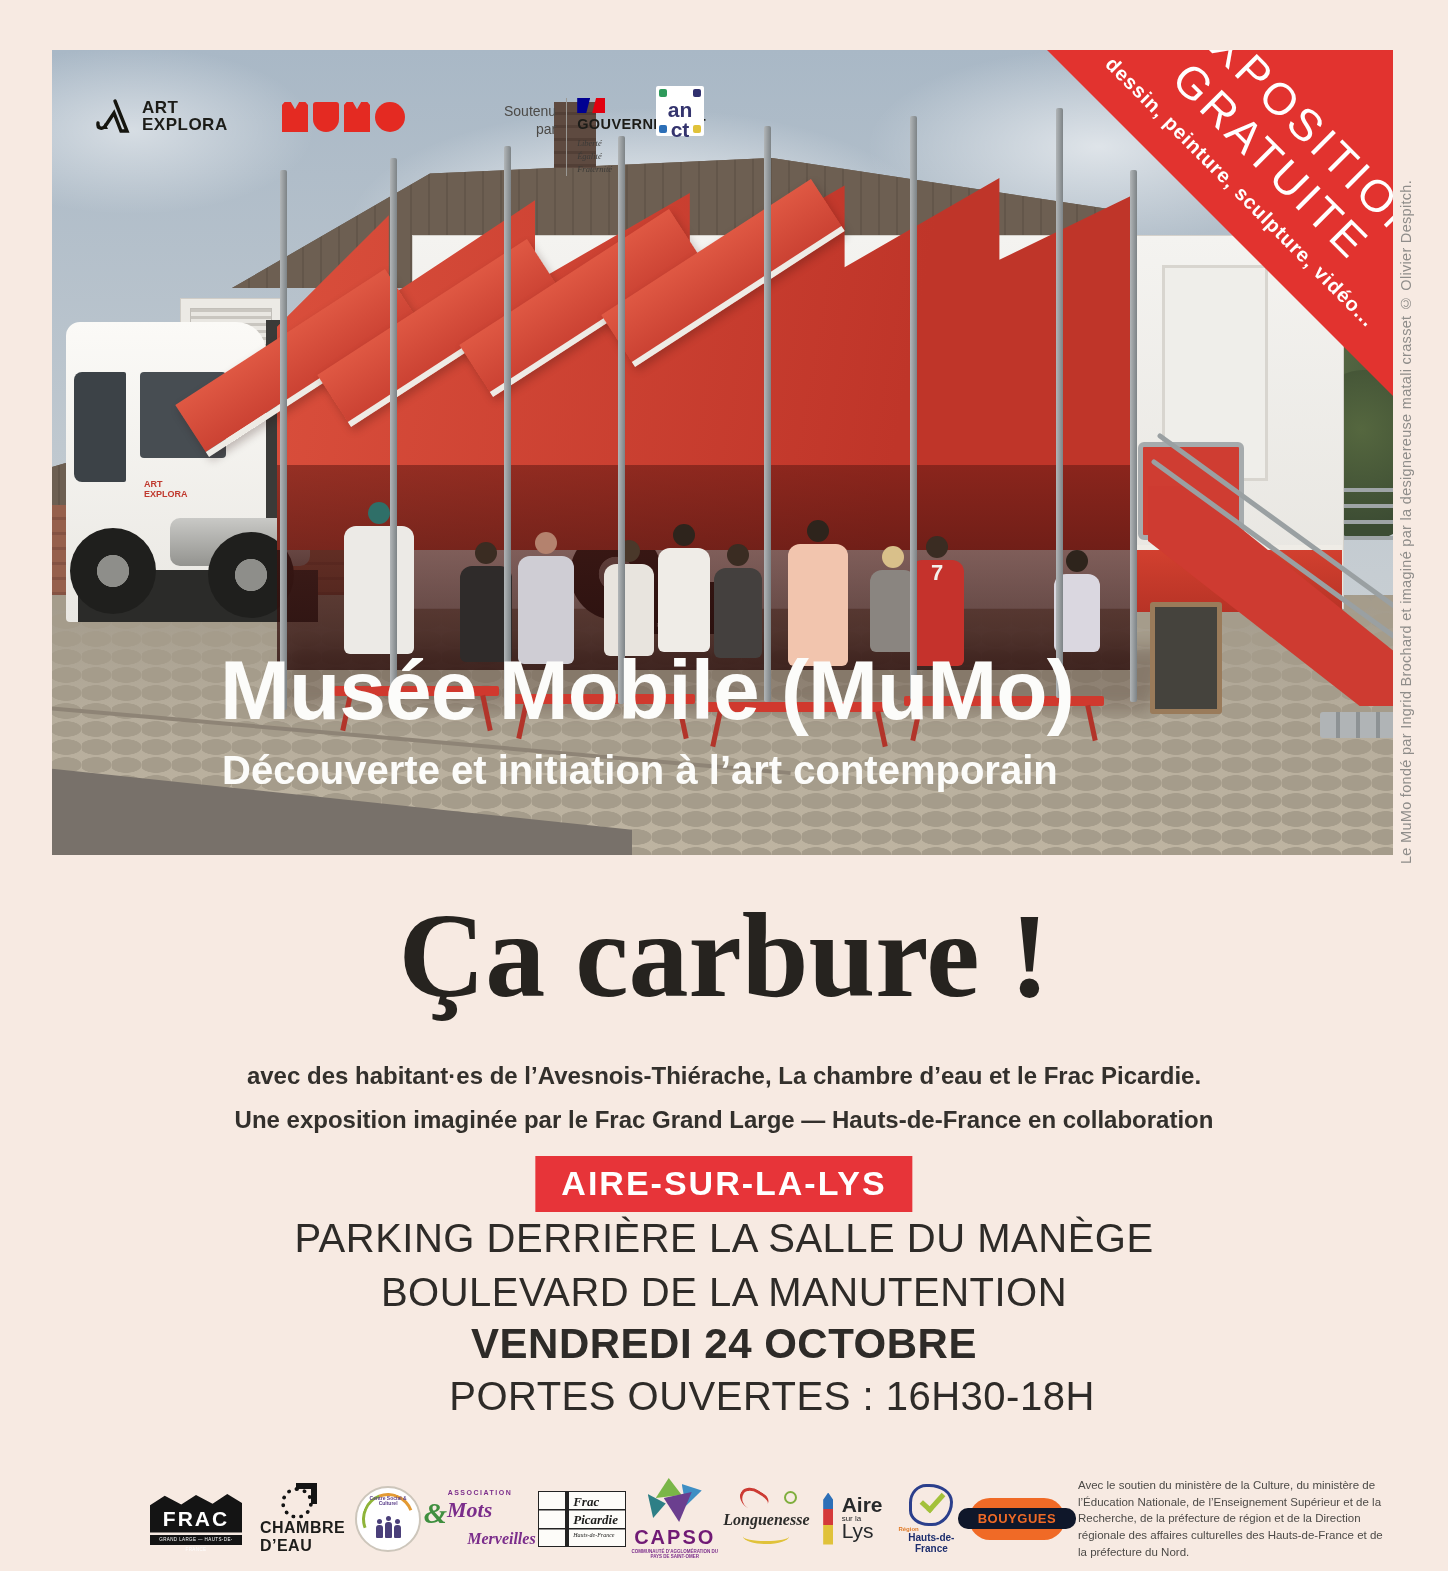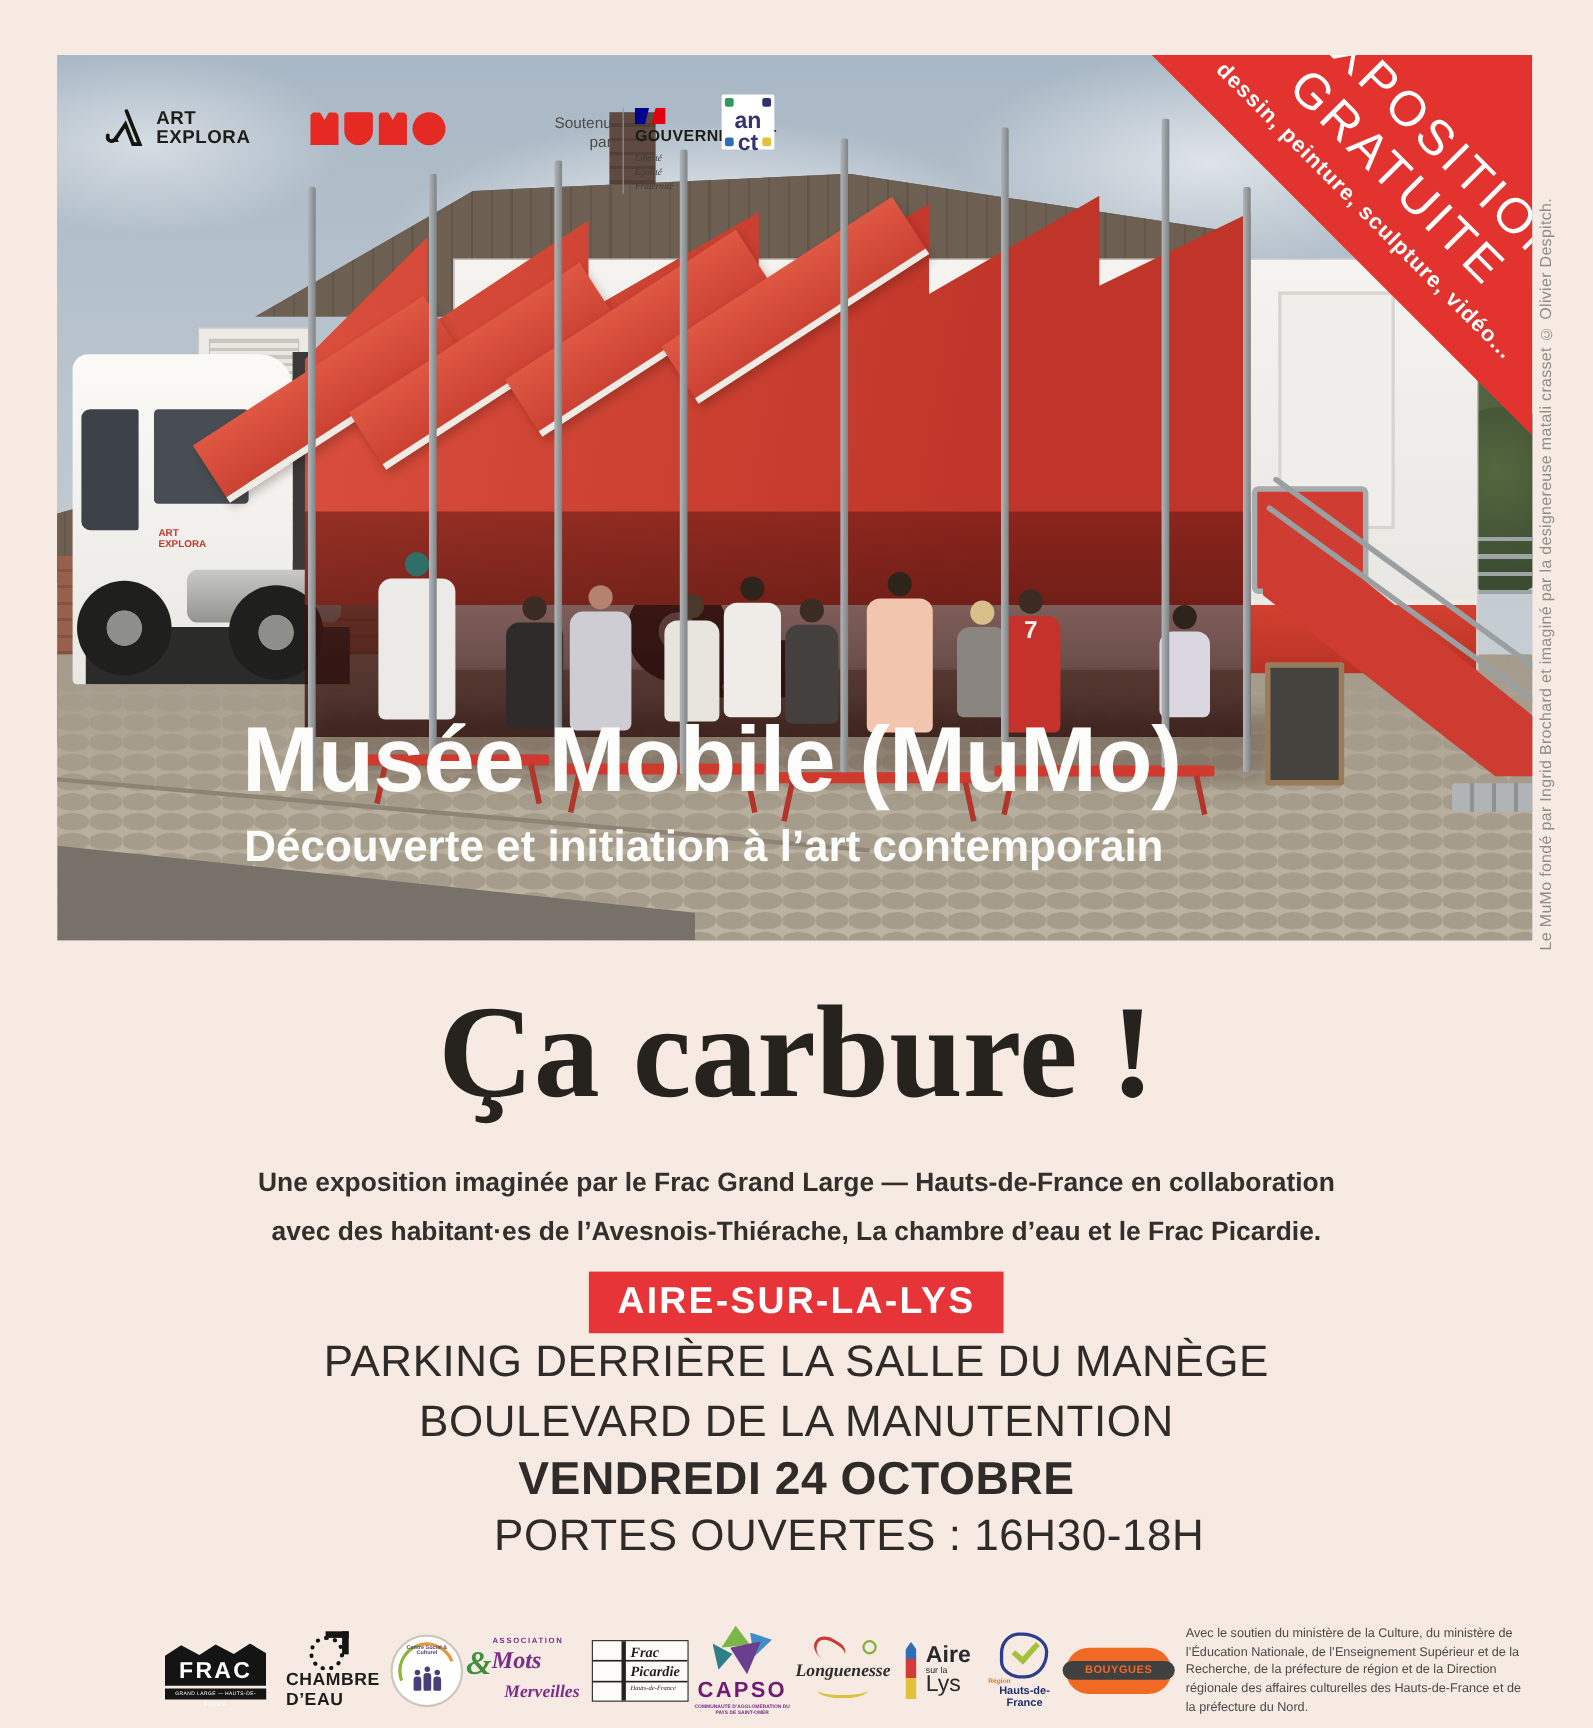--- a/index.html
+++ b/index.html
@@ -71,21 +71,21 @@
   .ce-text{display:inline-block;vertical-align:middle;text-align:left;margin-left:8px;font-weight:700;font-size:16px;color:#1d1d1b;line-height:1.1;letter-spacing:.5px;}
   .cs-circle{position:relative;width:62px;height:62px;border:2px solid #cdc6bb;border-radius:50%;background:#fff;overflow:hidden;}
   .cs-arc{position:absolute;inset:5px;border:3px solid transparent;border-top-color:#e39a34;border-left-color:#8fb43a;border-radius:50%;transform:rotate(24deg);}
   .cs-label{position:absolute;left:8px;top:8px;width:46px;font-size:5px;color:#5b3f8a;font-weight:700;line-height:1.1;}
   .mini-person{position:relative;display:inline-block;width:7px;height:13px;background:#4a3f7a;border-radius:3px 3px 1px 1px;margin:0 1px;}
   .mini-person::before{content:"";position:absolute;top:-6px;left:1px;width:5px;height:5px;border-radius:50%;background:#4a3f7a;}
   .mm{width:112px;color:#7b2d8b;font-style:italic;font-family:"Liberation Serif",serif;}
   .mm-assoc{font-style:normal;font-family:"Liberation Sans",sans-serif;font-size:7px;font-weight:700;letter-spacing:1.5px;color:#7b2d8b;text-align:left;margin-left:24px;}
   .mm-amp{font-size:30px;font-weight:900;color:#3f8f3f;vertical-align:-6px;}
   .mm-mots{font-size:22px;font-weight:900;}
-  .mm-merv{font-size:16px;font-weight:900;margin-left:26px;text-align:center;}
+  .mm-merv{font-size:16px;font-weight:900;margin-left:26px;text-align:right;}
   .fp-box{position:relative;width:86px;height:54px;background:
       linear-gradient(#232323,#232323) 26px 0/4px 100% no-repeat,
       linear-gradient(#232323,#232323) 0 17px/100% 1.5px no-repeat,
       linear-gradient(#232323,#232323) 0 36px/100% 1.5px no-repeat,#fdfcf9;border:1.5px solid #232323;font-family:"Liberation Serif",serif;font-style:italic;font-weight:700;color:#1d1d1b;text-align:left;}
   .fp-t1{position:absolute;left:34px;top:2px;font-size:13px;}
   .fp-t2{position:absolute;left:34px;top:20px;font-size:13px;}
   .fp-t3{position:absolute;left:34px;top:40px;font-size:6px;font-weight:400;}
   .capso-name{font-size:20px;font-weight:700;letter-spacing:2px;color:#701a75;line-height:1;}
   .capso-sub{font-size:4.5px;color:#7b2d8b;font-weight:700;margin-top:2px;}
   .tri{position:absolute;}
@@ -95,21 +95,21 @@
   .lg-dot{position:absolute;right:12px;top:-2px;width:9px;height:9px;border:2px solid #7fae3d;border-radius:50%;}
   .aire-tower{display:inline-block;vertical-align:middle;width:10px;height:52px;margin-right:4px;background:linear-gradient(#2c6fb7 0 30%,#d43a3a 30% 62%,#e0c23a 62% 100%);clip-path:polygon(50% 0,100% 14%,100% 100%,0 100%,0 14%);}
   .aire-text{display:inline-block;vertical-align:middle;text-align:left;color:#27292b;line-height:.9;}
   .aire-big{font-size:21px;font-weight:400;}
   .aire-small{font-size:8px;}
   .hdf-map{position:relative;width:38px;height:36px;margin:0 auto;border:3px solid #2b3f8c;border-radius:42% 58% 52% 48% / 48% 46% 62% 40%;}
   .hdf-check{position:absolute;left:9px;top:6px;width:18px;height:9px;border-left:5px solid #a3c13a;border-bottom:5px solid #a3c13a;transform:rotate(-48deg);}
   .hdf-line1{font-size:6px;color:#e07b28;text-align:left;margin-left:2px;font-weight:700;}
   .hdf-line2{font-size:10px;font-weight:800;color:#1d2e6e;}
   .bouygues{width:96px;height:42px;background:#f06a26;border-radius:21px;display:flex;align-items:center;justify-content:center;}
-  .bouygues-pill{background:#404040;border-radius:10px;padding:3px 20px;font-size:10px;font-weight:800;color:#f06a26;letter-spacing:.5px;}
+  .bouygues-pill{background:#0f172a;border-radius:10px;padding:3px 20px;font-size:13px;font-weight:800;color:#f06a26;letter-spacing:.5px;}
   .support{position:absolute;left:1078px;top:1477px;width:312px;font-size:11.5px;line-height:1.45;color:#4c4a47;}
 </style>
 </head>
 <body>
 
 <div id="poster">
 
   <div class="photo">
     <div class="abs sky" style="position:absolute;inset:0;"></div>
 
@@ -276,22 +276,22 @@
     </div>
 
     <div class="overlay-title">Musée Mobile (MuMo)</div>
     <div class="overlay-sub">Découverte et initiation à l’art contemporain</div>
   </div>
 
   <div class="credit">Le MuMo fondé par Ingrid Brochard et imaginé par la designereuse matali crasset © Olivier Despitch.</div>
 
   <div class="main-title">Ça carbure !</div>
   <div class="desc">
+    <div>avec des habitant·es de l’Avesnois-Thiérache, La chambre d’eau et le Frac Picardie.</div>
     <div>Une exposition imaginée par le Frac Grand Large — Hauts-de-France en collaboration</div>
-    <div>avec des habitant·es de l’Avesnois-Thiérache, La chambre d’eau et le Frac Picardie.</div>
   </div>
   <div class="city-banner">AIRE-SUR-LA-LYS</div>
   <div class="venue" style="top:1270px;">BOULEVARD DE LA MANUTENTION</div>
   <div class="venue" style="top:1216px;">PARKING DERRIÈRE LA SALLE DU MANÈGE</div>
   <div class="venue bold" style="top:1320px;">VENDREDI 24 OCTOBRE</div>
   <div class="venue" style="top:1374px;padding-left:48px;">PORTES OUVERTES : 16H30-18H</div>
 
   <div class="footer-logos">
     <div class="flogo" style="width:92px;">
       <div class="frac-top">FRAC</div>

